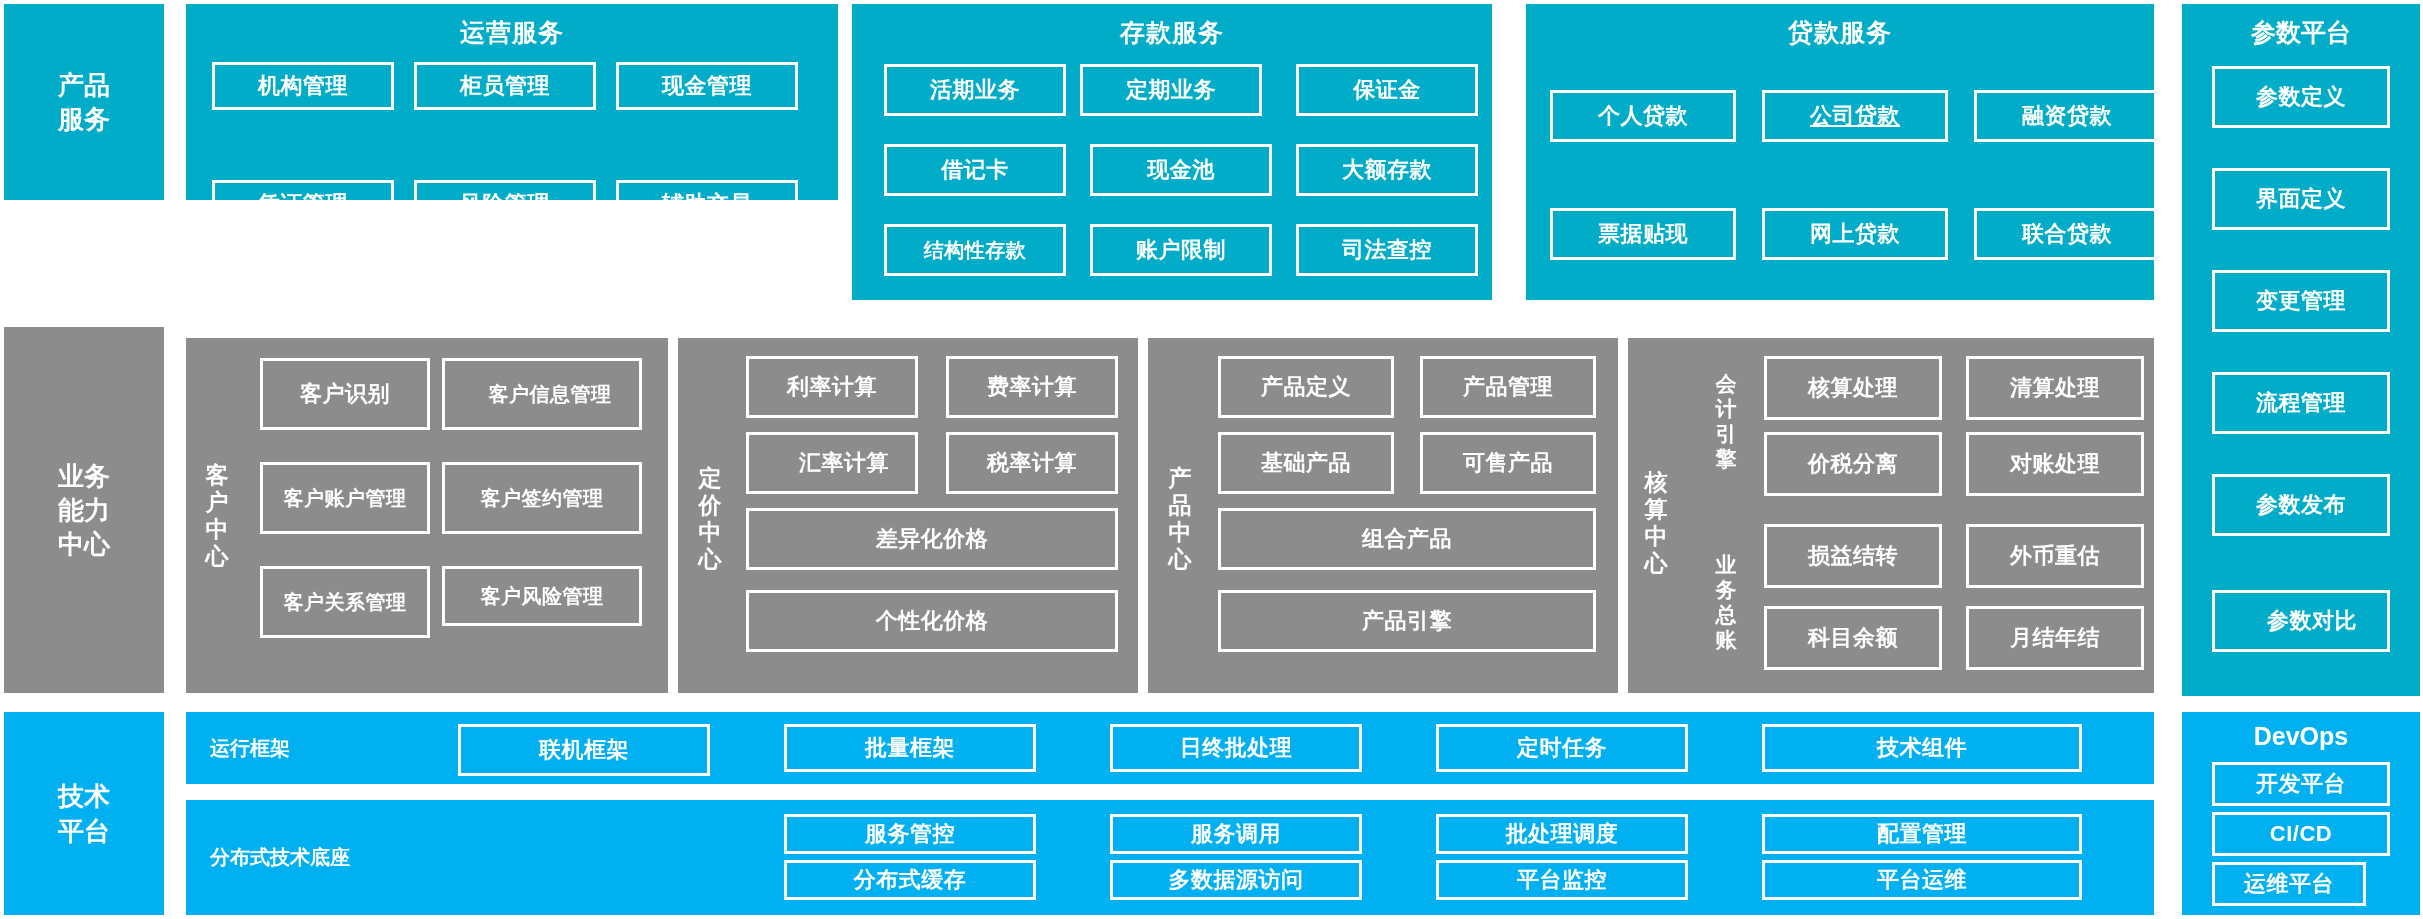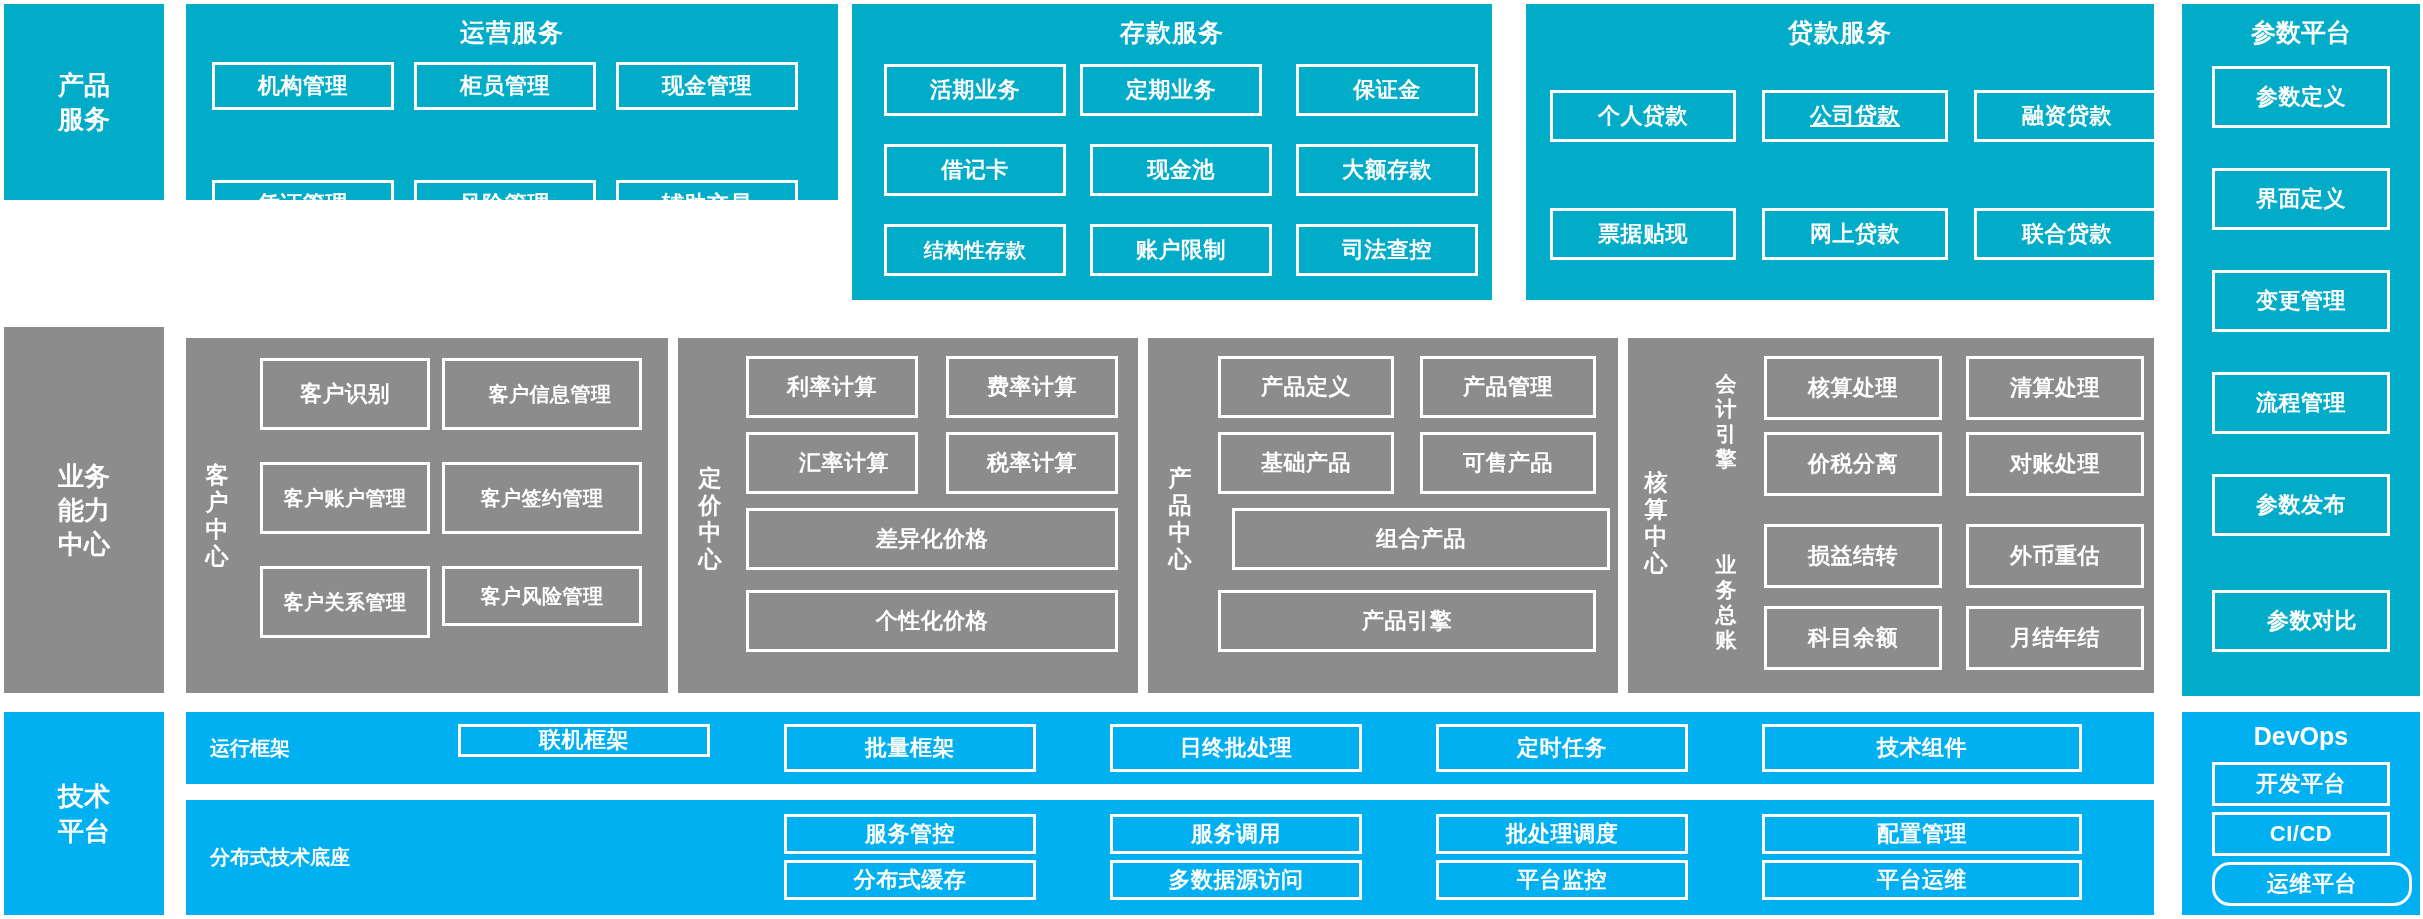--- a/index.html
+++ b/index.html
@@ -193,21 +193,21 @@
     <div class="vlabel" style="left:12px; top:86px; width:40px; height:190px;">
       <span>产</span>
         <span>品</span>
         <span>中</span>
         <span>心</span>
     </div>
     <div class="item" style="left:70px;  top:18px;  width:176px; height:62px;">产品定义</div>
     <div class="item" style="left:272px; top:18px;  width:176px; height:62px;">产品管理</div>
     <div class="item" style="left:70px;  top:94px;  width:176px; height:62px;">基础产品</div>
     <div class="item" style="left:272px; top:94px;  width:176px; height:62px;">可售产品</div>
-    <div class="item" style="left:84px;  top:170px; width:378px; height:62px;">组合产品</div>
+    <div class="item" style="left:70px;  top:170px; width:378px; height:62px;">组合产品</div>
     <div class="item" style="left:70px;  top:252px; width:378px; height:62px;">产品引擎</div>
   </div>
 
   <div class="panel gray" style="left:1628px; top:338px; width:526px; height:355px;">
     <div class="vlabel" style="left:8px; top:90px; width:40px; height:190px;">
       <span>核</span>
         <span>算</span>
         <span>中</span>
         <span>心</span>
     </div>
@@ -231,21 +231,21 @@
     <div class="item" style="left:338px; top:186px; width:178px; height:64px;">外币重估</div>
     <div class="item" style="left:136px; top:268px; width:178px; height:64px;">科目余额</div>
     <div class="item" style="left:338px; top:268px; width:178px; height:64px;">月结年结</div>
   </div>
 
   <div class="panel bright side-label" style="left:4px; top:712px; width:160px; height:203px; font-size:26px;">技术
 平台</div>
 
   <div class="panel bright" style="left:186px; top:712px; width:1968px; height:72px;">
     <div class="band-label" style="left:24px; top:0; height:72px;">运行框架</div>
-    <div class="item" style="left:272px;  top:12px; width:252px; height:33px;">联机框架</div>
+    <div class="item" style="left:272px;  top:12px; width:252px; height:52px;">联机框架</div>
     <div class="item" style="left:598px;  top:12px; width:252px; height:48px;">批量框架</div>
     <div class="item" style="left:924px;  top:12px; width:252px; height:48px;">日终批处理</div>
     <div class="item" style="left:1250px; top:12px; width:252px; height:48px;">定时任务</div>
     <div class="item" style="left:1576px; top:12px; width:320px; height:48px;">技术组件</div>
   </div>
 
   <div class="panel bright" style="left:186px; top:800px; width:1968px; height:115px;">
     <div class="band-label" style="left:24px; top:0; height:115px;">分布式技术底座</div>
 
     <div class="item" style="left:598px;  top:14px; width:252px; height:40px;">服务管控</div>
@@ -256,16 +256,16 @@
     <div class="item" style="left:598px;  top:60px; width:252px; height:40px;">分布式缓存</div>
     <div class="item" style="left:924px;  top:60px; width:252px; height:40px;">多数据源访问</div>
     <div class="item" style="left:1250px; top:60px; width:252px; height:40px;">平台监控</div>
     <div class="item" style="left:1576px; top:60px; width:320px; height:40px;">平台运维</div>
   </div>
 
   <div class="panel bright" style="left:2182px; top:712px; width:238px; height:203px;">
     <div class="col-title" style="top:10px;">DevOps</div>
     <div class="item" style="left:30px; top:50px;  width:178px; height:44px;">开发平台</div>
     <div class="item" style="left:30px; top:100px; width:178px; height:44px;">CI/CD</div>
-    <div class="item" style="left:30px; top:150px; width:200px; height:44px;border-radius:18px;">运维平台</div>
+    <div class="item" style="left:30px; top:150px; width:154px; height:44px;">运维平台</div>
   </div>
 
 </div>
 
 </body></html>

